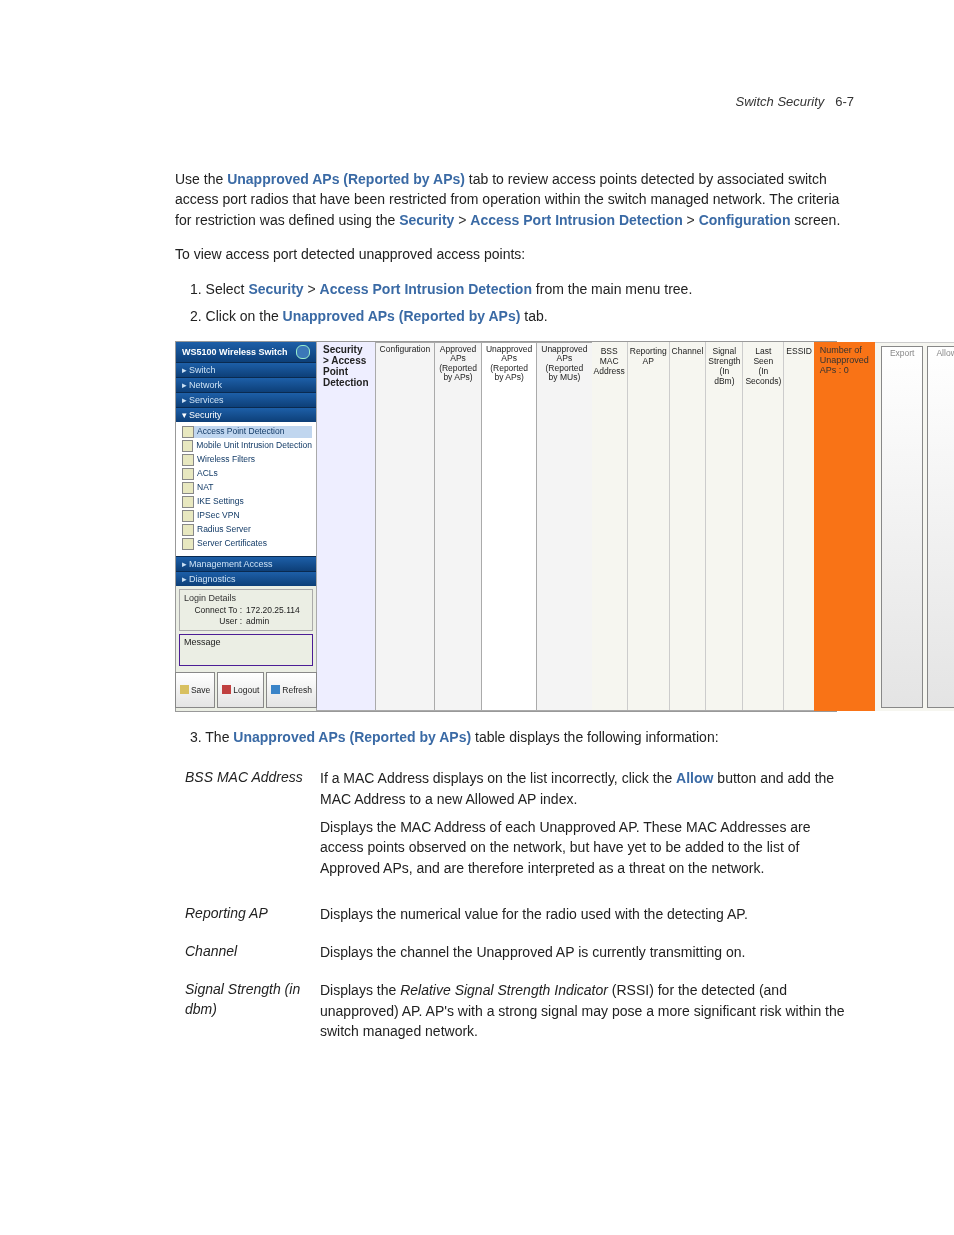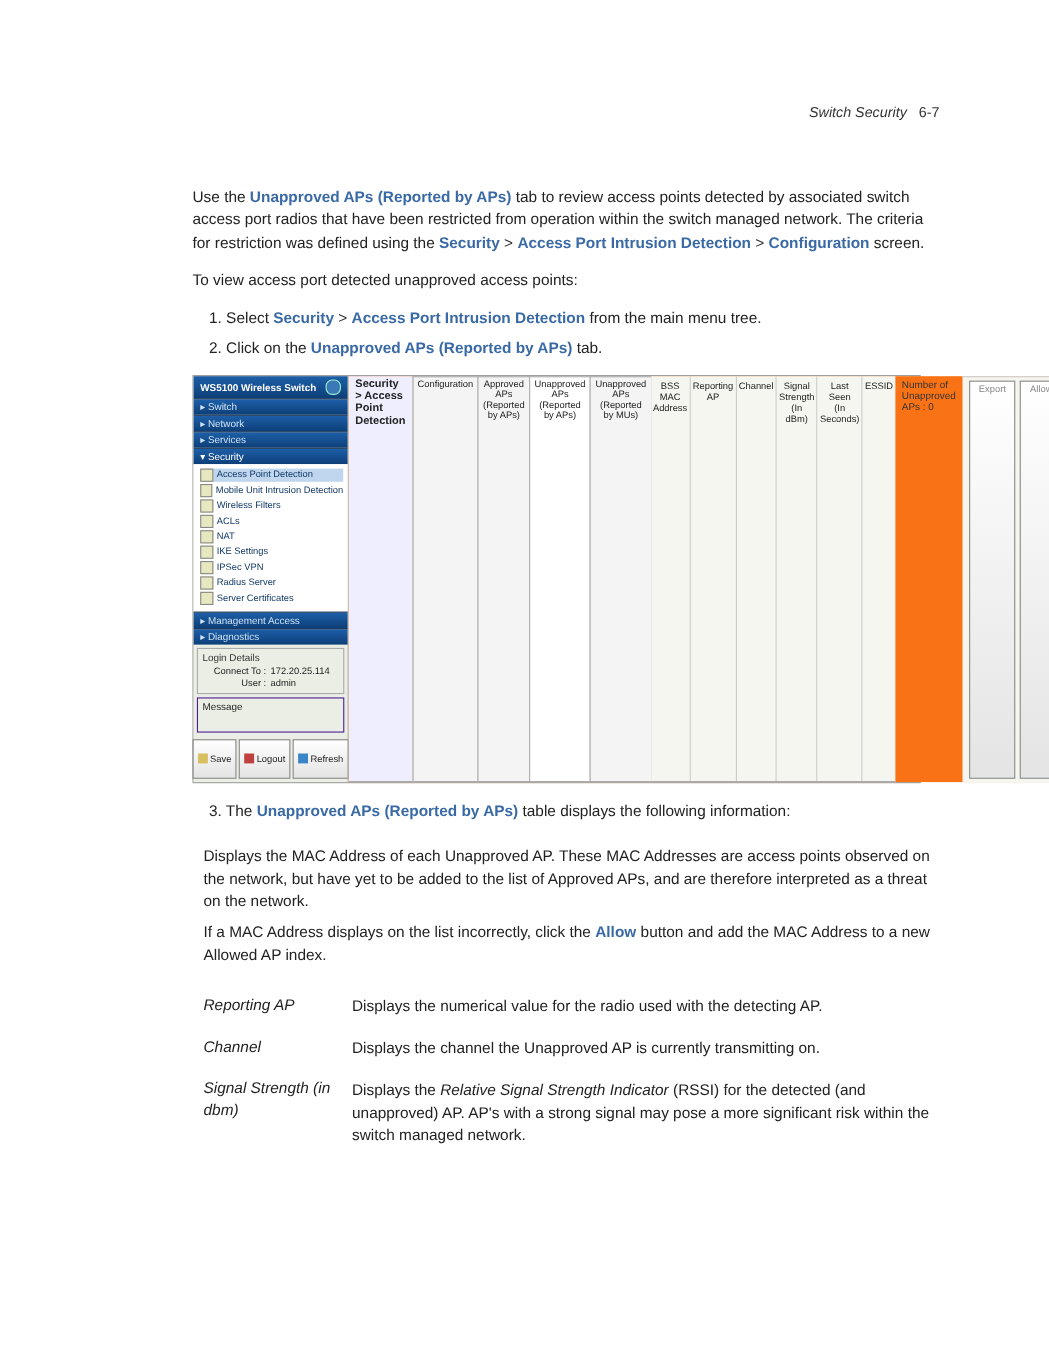--- a/index.html
+++ b/index.html
@@ -275,23 +275,24 @@
   </div>
 
   <div class="steps">
     <div class="step">
       <span>3. The </span><span class="link-term">Unapproved APs (Reported by APs)</span><span> table displays the following information:</span>
     </div>
   </div>
 
   <div class="desc-table">
     <div class="desc-row">
+      <div class="desc-term">BSS MAC Address</div>
       <div class="desc-def">
+        <p><span>If a MAC Address displays on the list incorrectly, click the </span><span class="link-term">Allow</span><span> button and add the MAC Address to a new Allowed AP index.</span></p>
         <p>Displays the MAC Address of each Unapproved AP. These MAC Addresses are access points observed on the network, but have yet to be added to the list of Approved APs, and are therefore interpreted as a threat on the network.</p>
-        <p><span>If a MAC Address displays on the list incorrectly, click the </span><span class="link-term">Allow</span><span> button and add the MAC Address to a new Allowed AP index.</span></p>
       </div>
     </div>
     <div class="desc-row">
       <div class="desc-term">Reporting AP</div>
       <div class="desc-def">Displays the numerical value for the radio used with the detecting AP.</div>
     </div>
     <div class="desc-row">
       <div class="desc-term">Channel</div>
       <div class="desc-def">Displays the channel the Unapproved AP is currently transmitting on.</div>
     </div>

